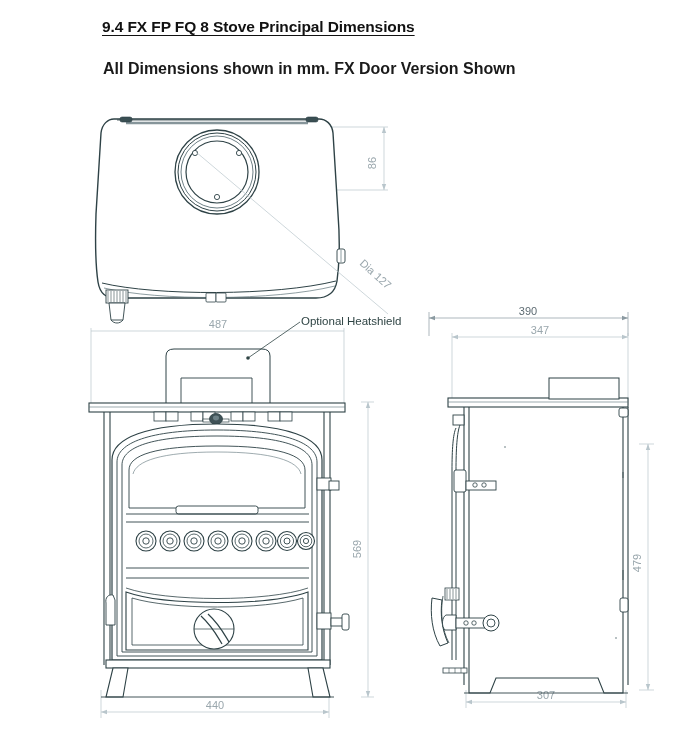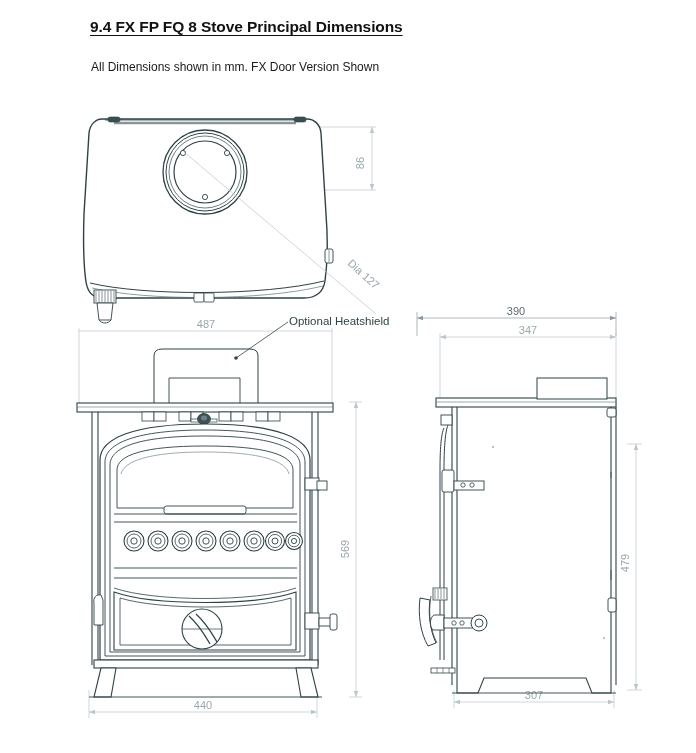--- a/index.html
+++ b/index.html
@@ -11,43 +11,43 @@
   body {
     width: 696px;
     height: 753px;
     position: relative;
     font-family: "Liberation Sans", sans-serif;
     color: #1a1a1a;
     overflow: hidden;
   }
   #page {
     position: absolute;
-    left: 4px; top: 0;
+    left: 16px; top: 0;
     width: 656px;
     height: 753px;
     border-radius: 14px;
   }
   .title {
     position: absolute;
     left: 86px;
     top: 18px;
     font-size: 15.5px;
     font-weight: bold;
     letter-spacing: -0.1px;
     text-decoration: underline;
     text-underline-offset: 3px;
     white-space: nowrap;
     color: #111111;
   }
   .subtitle {
     position: absolute;
     left: 87px;
     top: 60px;
-    font-size: 12px;
-    font-weight: normal;
+    font-size: 16px;
+    font-weight: bold;
     white-space: nowrap;
     color: #1a1a1a;
   }
   svg.drawing {
     position: absolute;
     left: 0;
     top: 0;
     width: 696px;
     height: 753px;
   }

